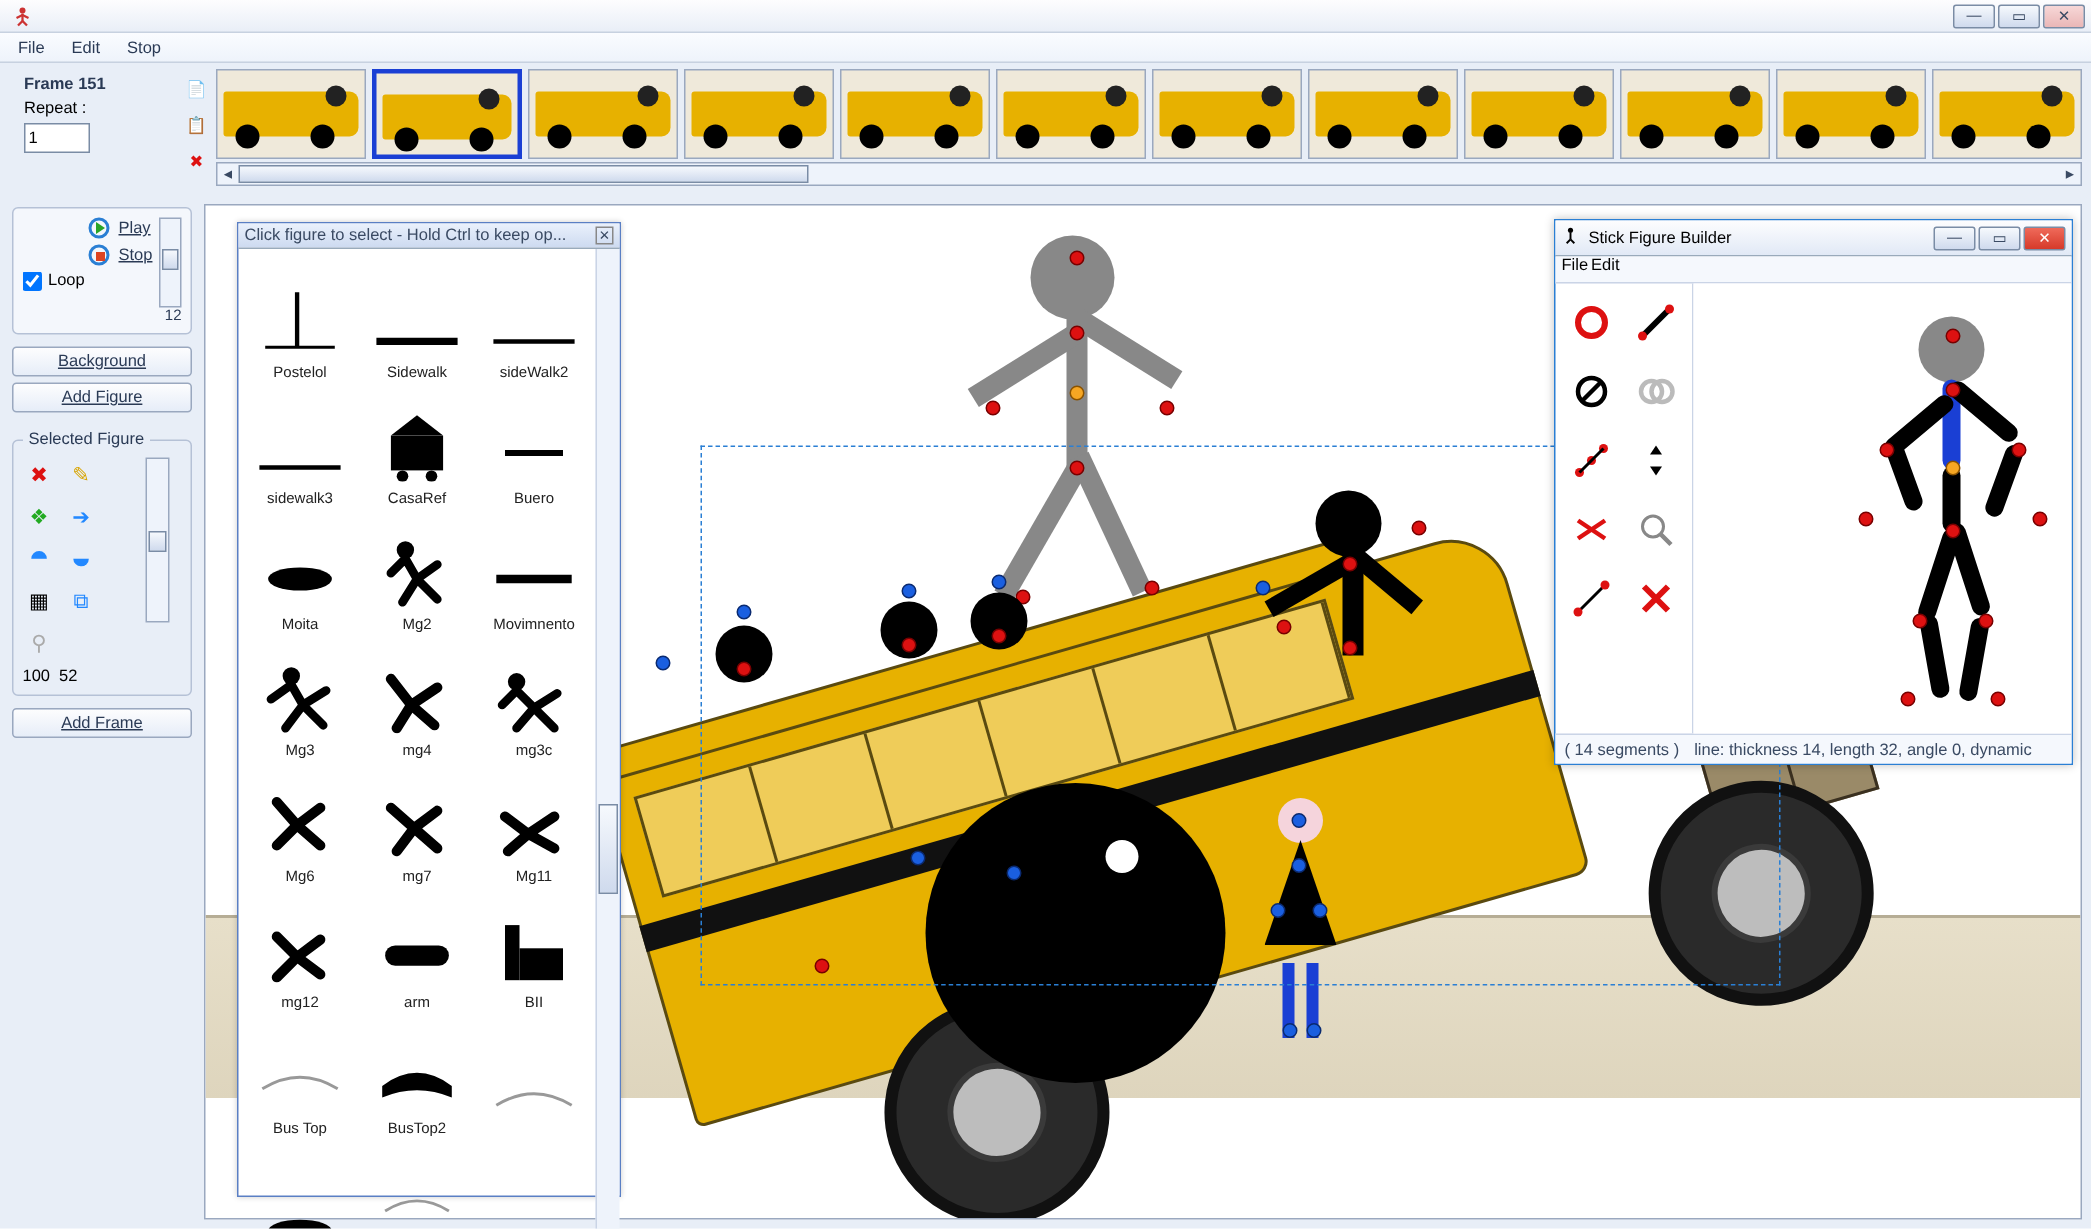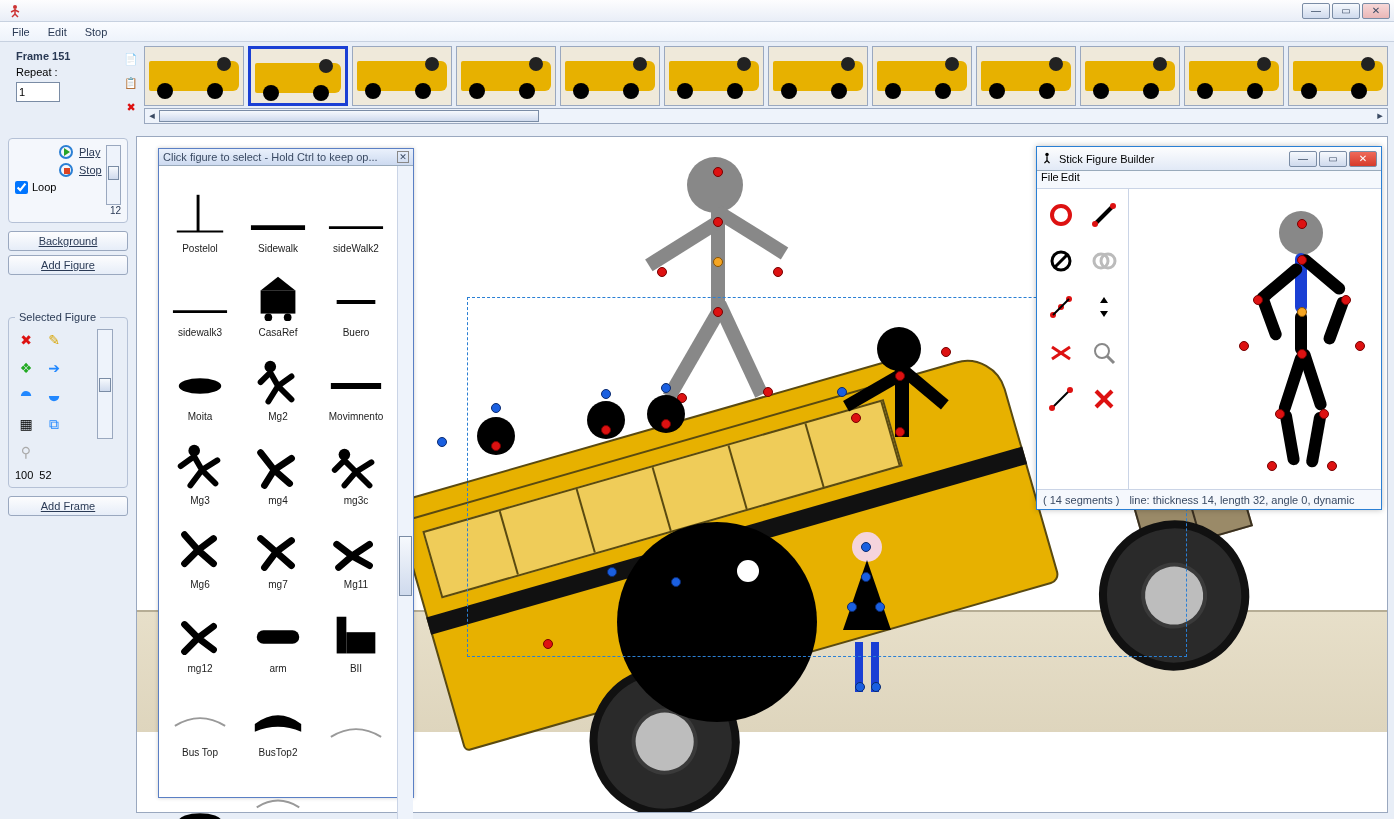--- a/index.html
+++ b/index.html
@@ -43,21 +43,21 @@
 .panel-box { border:1px solid #b5c1d6; border-radius:4px; background:#f4f7fc; padding:6px; }
 .play-row { display:flex; align-items:center; gap:6px; margin-bottom:4px;padding-left:44px; }
 .play-ico { width:14px; height:14px; border-radius:50%; border:2px solid #2a7fd4; display:inline-block; position:relative;}
 .play-ico::after { content:""; position:absolute; left:3px; top:1px; border-left:6px solid #28a428; border-top:4px solid transparent; border-bottom:4px solid transparent;}
 .stop-ico { width:14px; height:14px; border-radius:50%; border:2px solid #2a7fd4; display:inline-block; position:relative;}
 .stop-ico::after { content:""; position:absolute; left:3px; top:3px; width:6px; height:6px; background:#d42; }
 .link { color:#2a3a55; text-decoration:underline; cursor:pointer; }
 .loop-row { display:flex; align-items:flex-start; gap:4px; }
 .small-num { text-align:right; font-size:10px; color:#2a3a55; }
 .btn { display:block; width:100%; padding:3px 0; text-align:center; background:linear-gradient(#fdfdfe,#e6edf8); border:1px solid #9aa8bf; border-radius:3px; cursor:pointer; color:#2a3a55; text-decoration:underline; margin-bottom:4px;}
-fieldset.selected-figure { border:1px solid #b5c1d6; border-radius:4px; padding:6px;margin-top:24px; }
+fieldset.selected-figure { border:1px solid #b5c1d6; border-radius:4px; padding:6px; }
 fieldset.selected-figure legend { font-size:11px; color:#2a3a55; padding:0 4px; }
 .tool-grid { display:grid; grid-template-columns:repeat(3,22px); gap:6px; margin-bottom:6px;}
 .tool-ico { width:22px; height:22px; display:flex; align-items:center; justify-content:center; font-size:14px; cursor:pointer; border-radius:2px;}
 .spin-row { display:flex; align-items:center; gap:6px; }
 .vscroll-mini { width:16px; height:60px; border:1px solid #9aa8bf; background:#eef3fb; position:relative; }
 .vscroll-mini .vhandle { position:absolute; top:20px; left:1px; right:1px; height:14px; background:linear-gradient(#f6f9fd,#cfdaed); border:1px solid #7a8ca5;}
 .play-flex { display:flex; align-items:flex-start; gap:4px;}
 .play-left { flex:1; }
 
 

